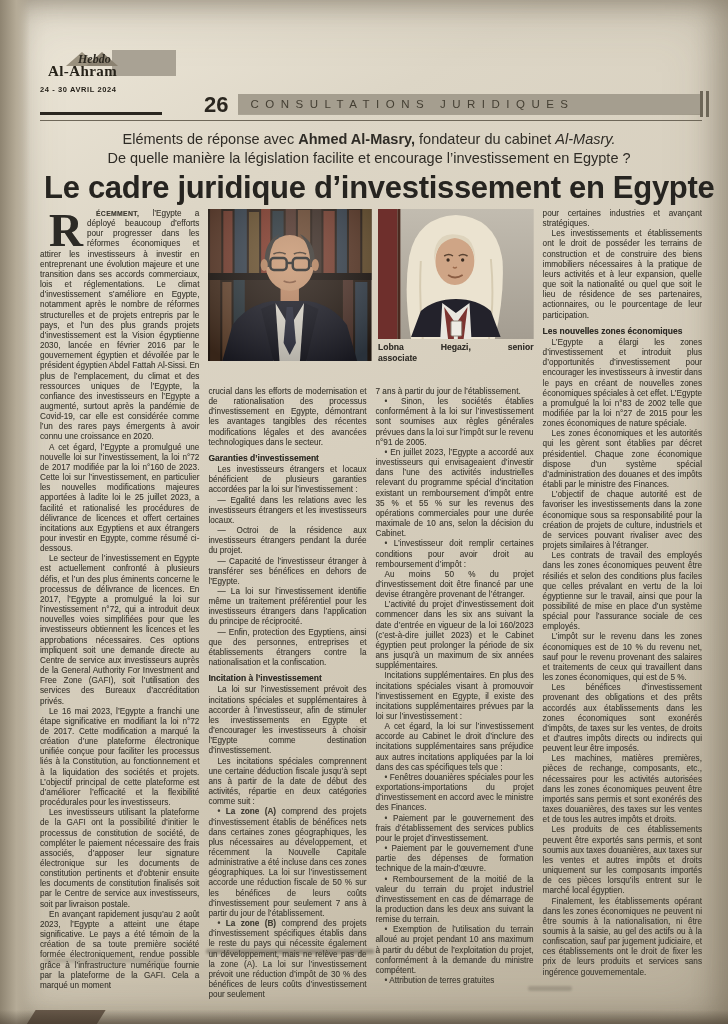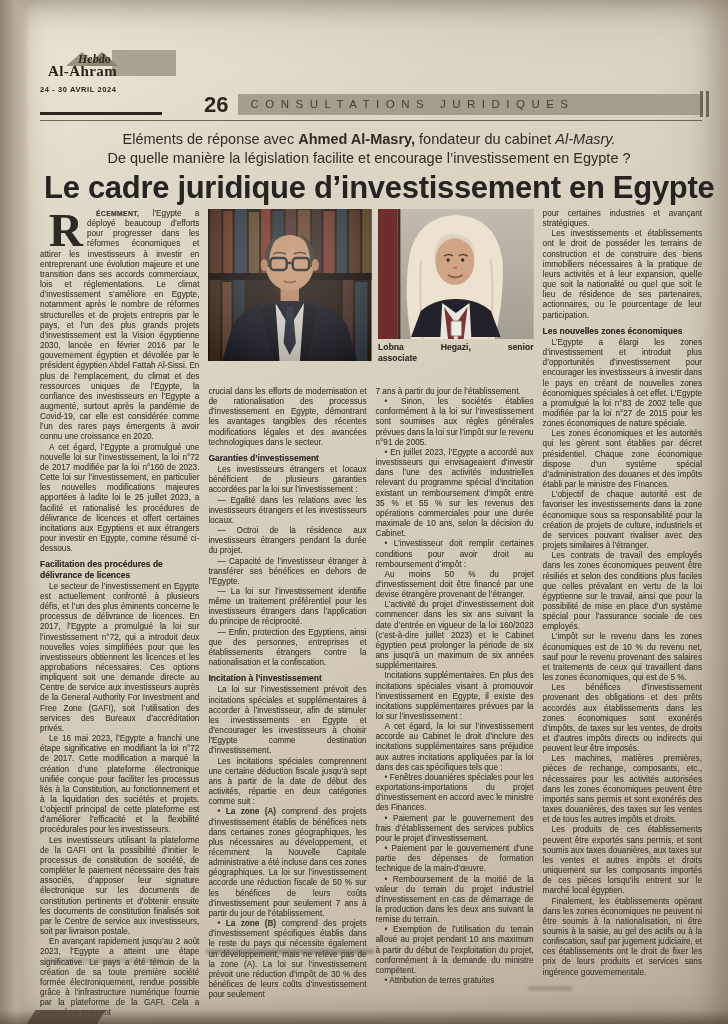--- a/index.html
+++ b/index.html
@@ -91,21 +91,20 @@
     <p><span>Eléments de réponse avec </span><b>Ahmed Al-Masry,</b><span> fondateur du cabinet </span><i>Al-Masry.</i></p>
     <p>De quelle manière la législation facilite et encourage l’investissement en Egypte ?</p>
   </div>
 
   <h1 class="headline">Le cadre juridique d’investissement en Egypte</h1>
 
   <div class="article">
     <div class="col">
         <p class="lead"><span class="dropcap">R</span><span class="smallcaps">ÉCEMMENT,</span> l’Egypte a déployé beaucoup d’efforts pour progresser dans les réformes économiques et attirer les investisseurs à investir en entreprenant une évolution majeure et une transition dans ses accords commerciaux, lois et réglementations. Le climat d’investissement s’améliore en Egypte, notamment après le nombre de réformes structurelles et de projets entrepris par le pays, et l’un des plus grands projets d’investissement est la Vision égyptienne 2030, lancée en février 2016 par le gouvernement égyptien et dévoilée par le président égyptien Abdel Fattah Al-Sissi. En plus de l’emplacement, du climat et des ressources uniques de l’Egypte, la confiance des investisseurs en l’Egypte a augmenté, surtout après la pandémie de Covid-19, car elle est considérée comme l’un des rares pays émergents à avoir connu une croissance en 2020.</p>
         <p>A cet égard, l’Egypte a promulgué une nouvelle loi sur l’investissement, la loi n°72 de 2017 modifiée par la loi n°160 de 2023. Cette loi sur l’investissement, en particulier les nouvelles modifications majeures apportées à ladite loi le 25 juillet 2023, a facilité et rationalisé les procédures de délivrance de licences et offert certaines incitations aux Egyptiens et aux étrangers pour investir en Egypte, comme résumé ci-dessous.</p>
-        <h3>Facilitation des procédures de délivrance de licences</h3>
         <p>Le secteur de l’investissement en Egypte est actuellement confronté à plusieurs défis, et l’un des plus éminents concerne le processus de délivrance de licences. En 2017, l’Egypte a promulgué la loi sur l’investissement n°72, qui a introduit deux nouvelles voies simplifiées pour que les investisseurs obtiennent les licences et les approbations nécessaires. Ces options impliquent soit une demande directe au Centre de service aux investisseurs auprès de la General Authority For Investment and Free Zone (GAFI), soit l’utilisation des services des Bureaux d’accréditation privés.</p>
         <p>Le 16 mai 2023, l’Egypte a franchi une étape significative en modifiant la loi n°72 de 2017. Cette modification a marqué la création d’une plateforme électronique unifiée conçue pour faciliter les processus liés à la Constitution, au fonctionnement et à la liquidation des sociétés et projets. L’objectif principal de cette plateforme est d’améliorer l’efficacité et la flexibilité procédurales pour les investisseurs.</p>
         <p>Les investisseurs utilisant la plateforme de la GAFI ont la possibilité d’initier le processus de constitution de société, de compléter le paiement nécessaire des frais associés, d’apposer leur signature électronique sur les documents de constitution pertinents et d’obtenir ensuite les documents de constitution finalisés soit par le Centre de service aux investisseurs, soit par livraison postale.</p>
         <p>En avançant rapidement jusqu’au 2 août 2023, l’Egypte a atteint une étape significative. Le pays a été témoin de la création de sa toute première société formée électroniquement, rendue possible grâce à l’infrastructure numérique fournie par la plateforme de la GAFI. Cela a marqué un moment</p>
       </div>
     <div class="midwrap">
       <div class="photos">
         <figure class="photo1">
           <svg viewBox="0 0 160 152" height="152" preserveAspectRatio="none">
             <defs>

